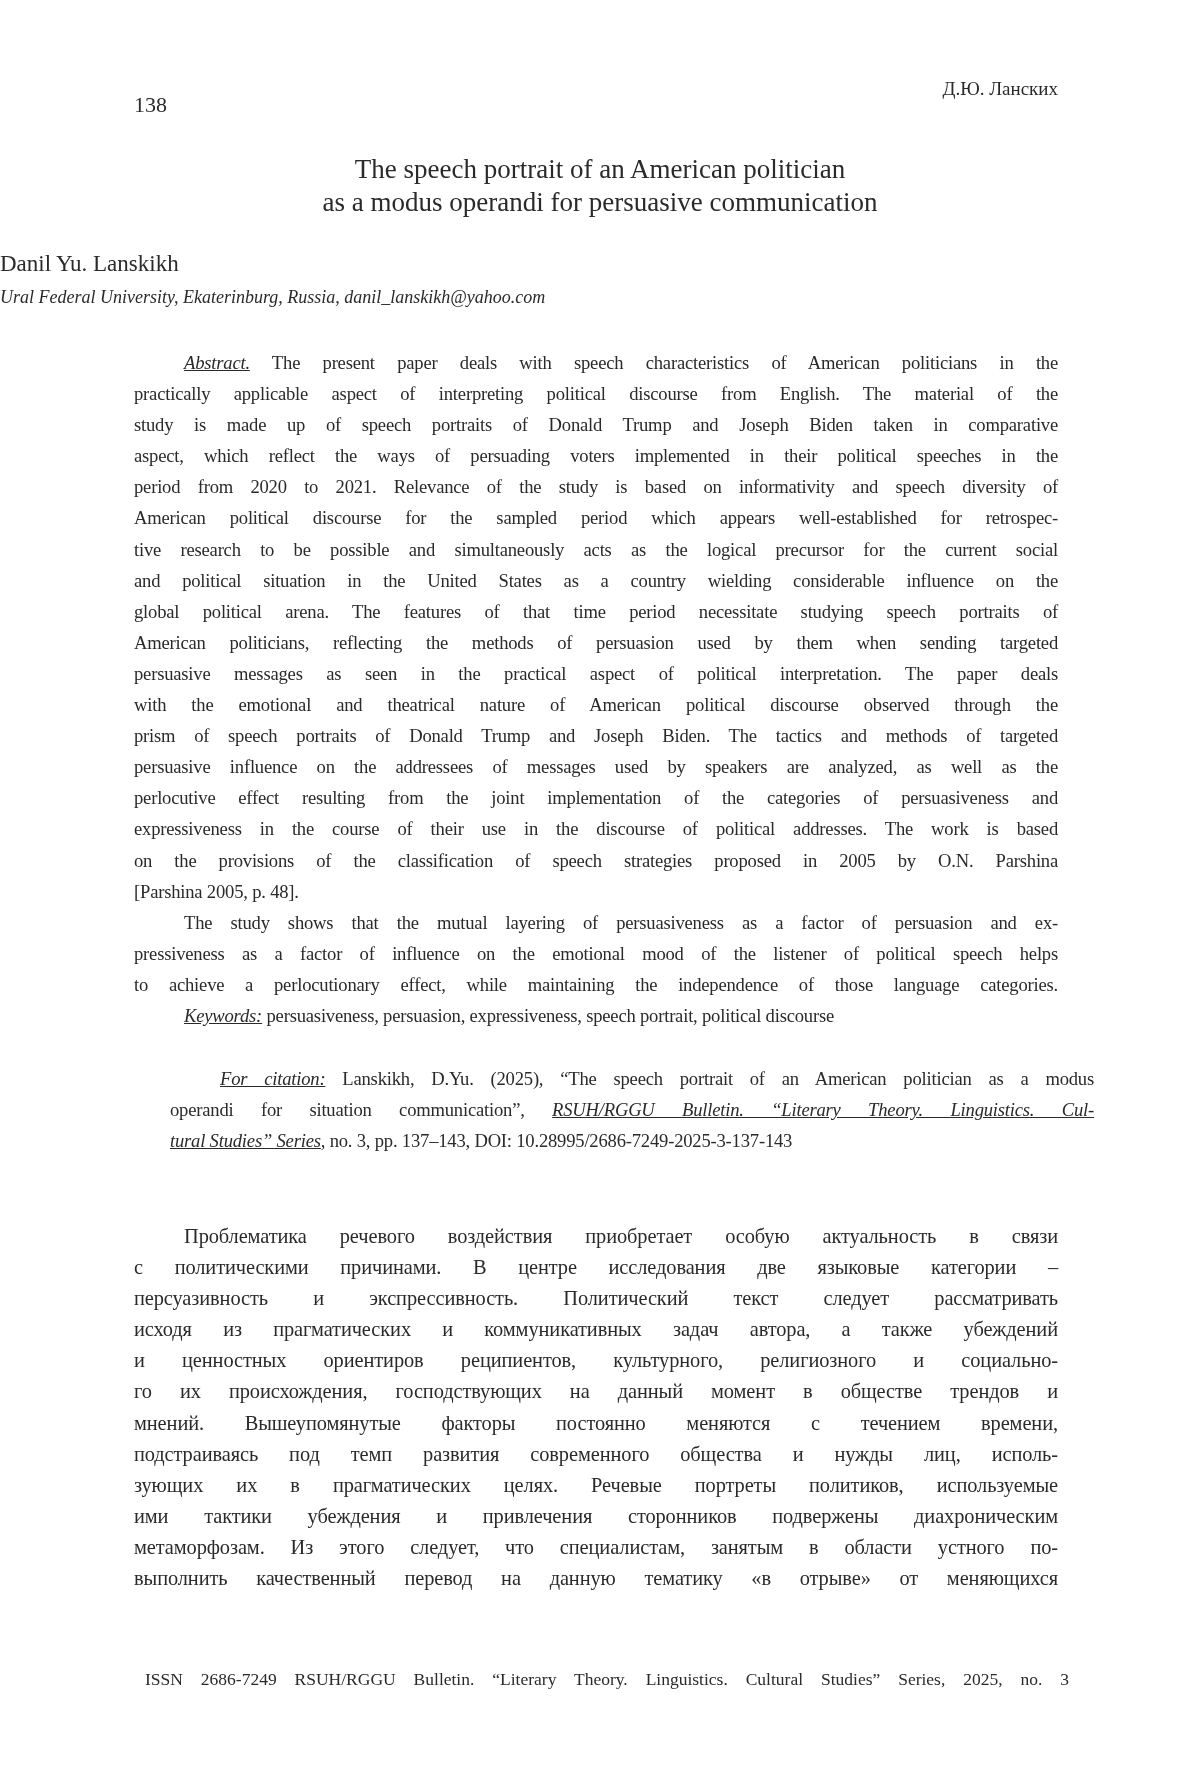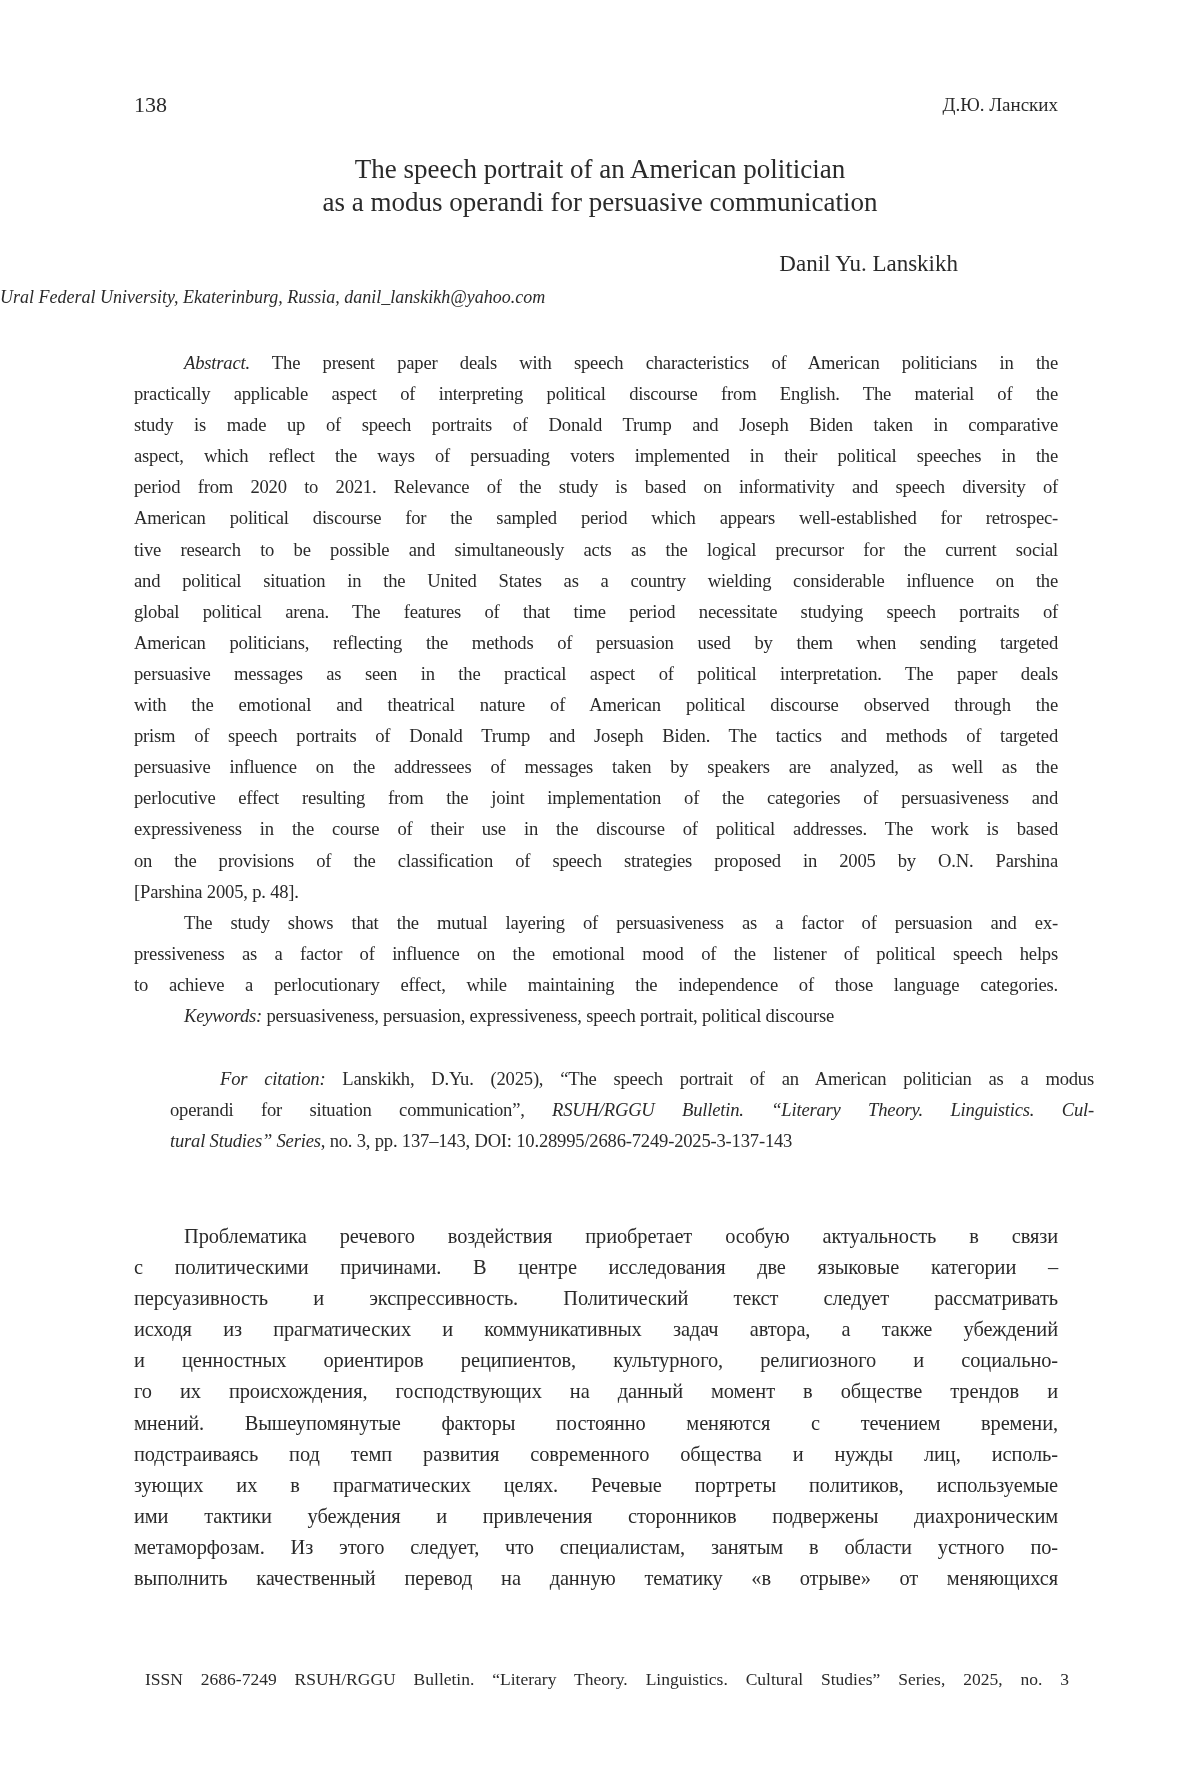--- a/index.html
+++ b/index.html
@@ -3,31 +3,31 @@
 <meta charset="utf-8">
 <style>
   html, body { margin: 0; padding: 0; background: #ffffff; }
   body {
     width: 1200px; height: 1780px; position: relative; overflow: hidden;
     font-family: "Liberation Serif", "DejaVu Serif", serif;
     color: #2a2a2a;
   }
   .abs { position: absolute; }
   .header-left { left: 134px; top: 92px; font-size: 22px; }
-  .header-right { right: 142px; top: 94px; font-size: 19px; }
+  .header-right { right: 142px; top: 78px; font-size: 19px; }
   .title { left: 0; width: 1200px; text-align: center; font-size: 27px; line-height: 33px; top: 153px; }
-  .author { left: 0; width: 958px; text-align: right; font-size: 23px; top: 251px; }
+  .author { left: 0; width: 958px; text-align: left; font-size: 23px; top: 251px; }
   .affil { left: 0; width: 1200px; font-size: 18px; top: 287px; font-style: italic; }
   .block { left: 134px; width: 924px; }
   .line { display: block; height: 31.1px; line-height: 31.1px; white-space: nowrap; text-align: justify; text-align-last: justify; }
   .line.last { text-align-last: left; }
   .line.indent { padding-left: 50px; }
   .en { font-size: 18.6px; letter-spacing: -0.2px; }
   .ru { font-size: 20.4px; letter-spacing: -0.1px; }
-  .it { font-style: italic; }
+  .it { font-style: italic; text-decoration: underline; }
   .footer { left: 145px; width: 924px; top: 1669px; font-size: 17.5px; white-space: nowrap; text-align: justify; text-align-last: justify; }
 </style>
 </head>
 <body>
 
 <div class="abs header-left">138</div>
 <div class="abs header-right">Д.Ю. Ланских</div>
 
 <div class="abs title">
   <div>The speech portrait of an American politician</div>
@@ -43,21 +43,21 @@
   <span class="line">aspect, which reflect the ways of persuading voters implemented in their political speeches in the</span>
   <span class="line">period from 2020 to 2021. Relevance of the study is based on informativity and speech diversity of</span>
   <span class="line">American political discourse for the sampled period which appears well-established for retrospec-</span>
   <span class="line">tive research to be possible and simultaneously acts as the logical precursor for the current social</span>
   <span class="line">and political situation in the United States as a country wielding considerable influence on the</span>
   <span class="line">global political arena. The features of that time period necessitate studying speech portraits of</span>
   <span class="line">American politicians, reflecting the methods of persuasion used by them when sending targeted</span>
   <span class="line">persuasive messages as seen in the practical aspect of political interpretation. The paper deals</span>
   <span class="line">with the emotional and theatrical nature of American political discourse observed through the</span>
   <span class="line">prism of speech portraits of Donald Trump and Joseph Biden. The tactics and methods of targeted</span>
-  <span class="line">persuasive influence on the addressees of messages taken by speakers are analyzed, as well as the</span>
+  <span class="line">persuasive influence on the addressees of messages used by speakers are analyzed, as well as the</span>
   <span class="line">perlocutive effect resulting from the joint implementation of the categories of persuasiveness and</span>
   <span class="line">expressiveness in the course of their use in the discourse of political addresses. The work is based</span>
   <span class="line">on the provisions of the classification of speech strategies proposed in 2005 by O.N. Parshina</span>
   <span class="line last">[Parshina 2005, p. 48].</span>
   <span class="line indent">The study shows that the mutual layering of persuasiveness as a factor of persuasion and ex-</span>
   <span class="line">pressiveness as a factor of influence on the emotional mood of the listener of political speech helps</span>
   <span class="line">to achieve a perlocutionary effect, while maintaining the independence of those language categories.</span>
   <span class="line indent last"><span class="it">Keywords:</span><span> persuasiveness, persuasion, expressiveness, speech portrait, political discourse</span></span>
 </div>
 

